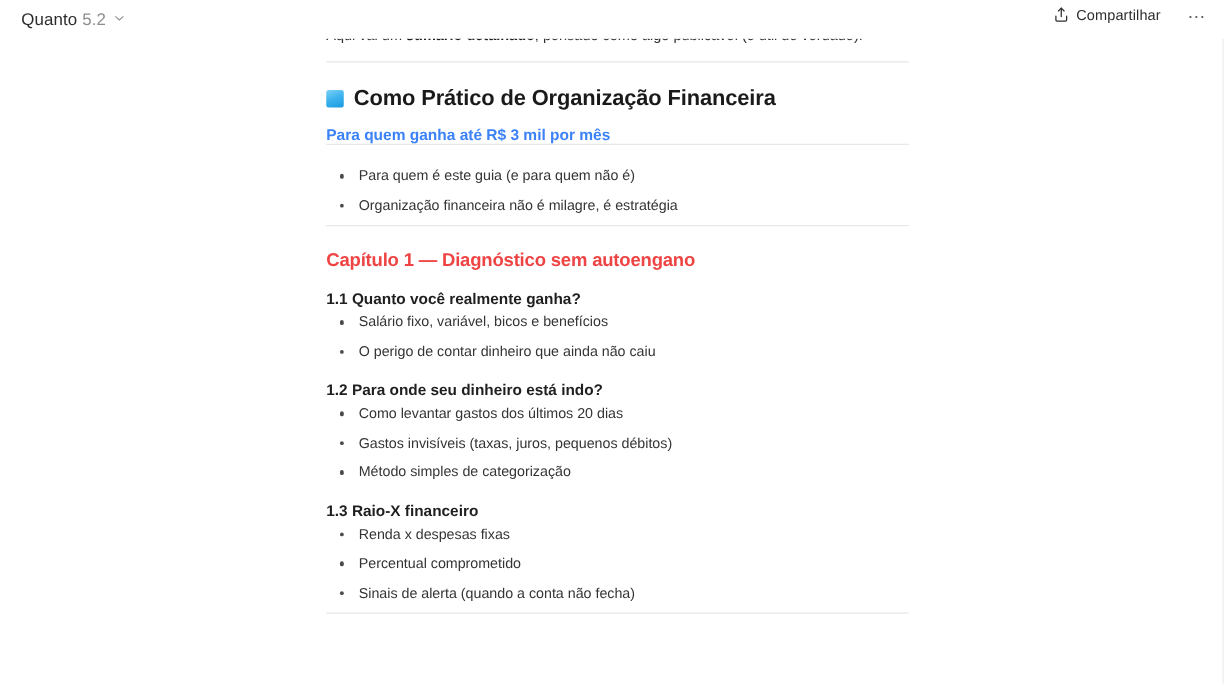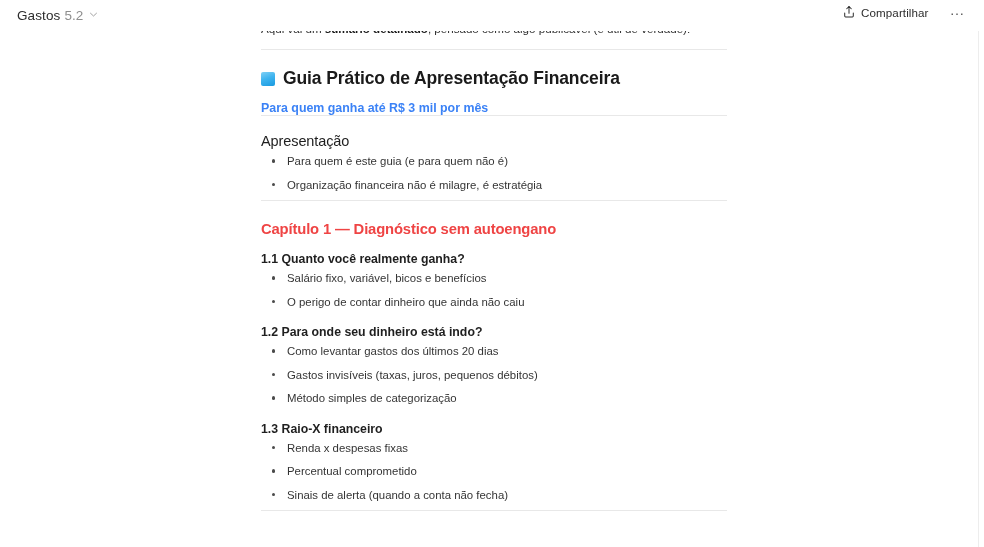--- a/index.html
+++ b/index.html
@@ -214,21 +214,21 @@
   }
 </style>
 </head>
 <body>
 
 <div id="app">
 
   <div class="topbar">
 
     <div class="brand">
-      <span class="brand-name">Gastos</span>
+      <span class="brand-name">Quanto</span>
       <span class="brand-version">5.2</span>
       <span class="chev">
         <svg viewBox="0 0 12 12" width="9" height="9" aria-hidden="true">
           <path d="M2 4.3 L6 8 L10 4.3" fill="none" stroke="#8e8e8e" stroke-width="1.1" stroke-linecap="round" stroke-linejoin="round"></path>
         </svg>
       </span>
     </div>
 
     <div class="topbar-right">
       <button class="share-btn">
@@ -249,29 +249,28 @@
   </div>
 
   <div class="doc">
 
     <p class="intro"><span>Aqui vai um </span><b>sumário detalhado</b><span>, pensado como algo publicável (e útil de verdade):</span></p>
 
     <hr class="rule rule-1">
 
     <div class="doc-title">
       <span class="sq-icon"></span>
-      <span>Guia Prático de Apresentação Financeira</span>
+      <span>Como Prático de Organização Financeira</span>
     </div>
 
     <div class="doc-sub">Para quem ganha até R$ 3 mil por mês</div>
 
     <hr class="rule rule-2">
 
     <div class="section">
-      <h2 class="section-h2">Apresentação</h2>
       <ul class="bul">
         <li>Para quem é este guia (e para quem não é)</li>
         <li>Organização financeira não é milagre, é estratégia</li>
       </ul>
     </div>
 
     <hr class="rule rule-3">
 
     <div class="chapter-block">
       <h2 class="chapter-h2">Capítulo 1 — Diagnóstico sem autoengano</h2>

